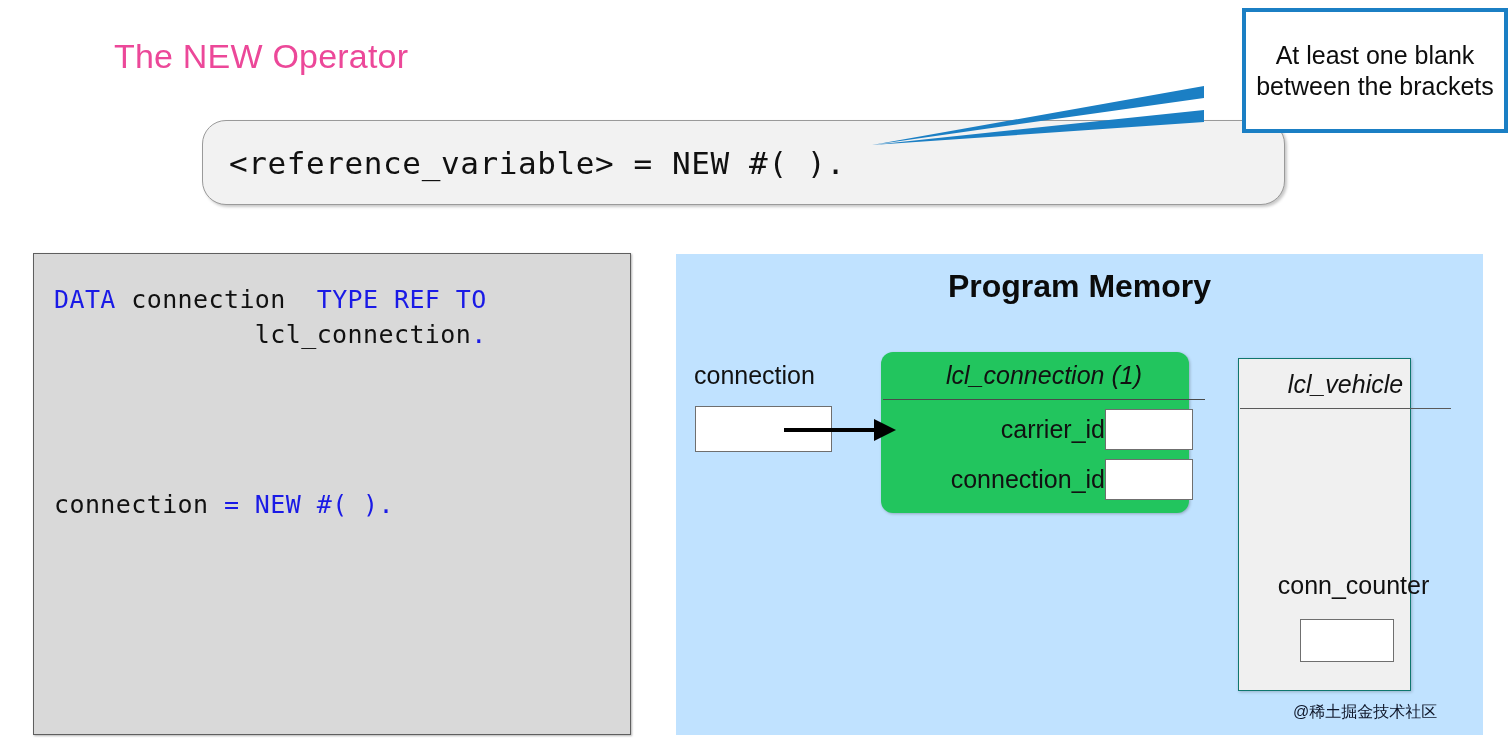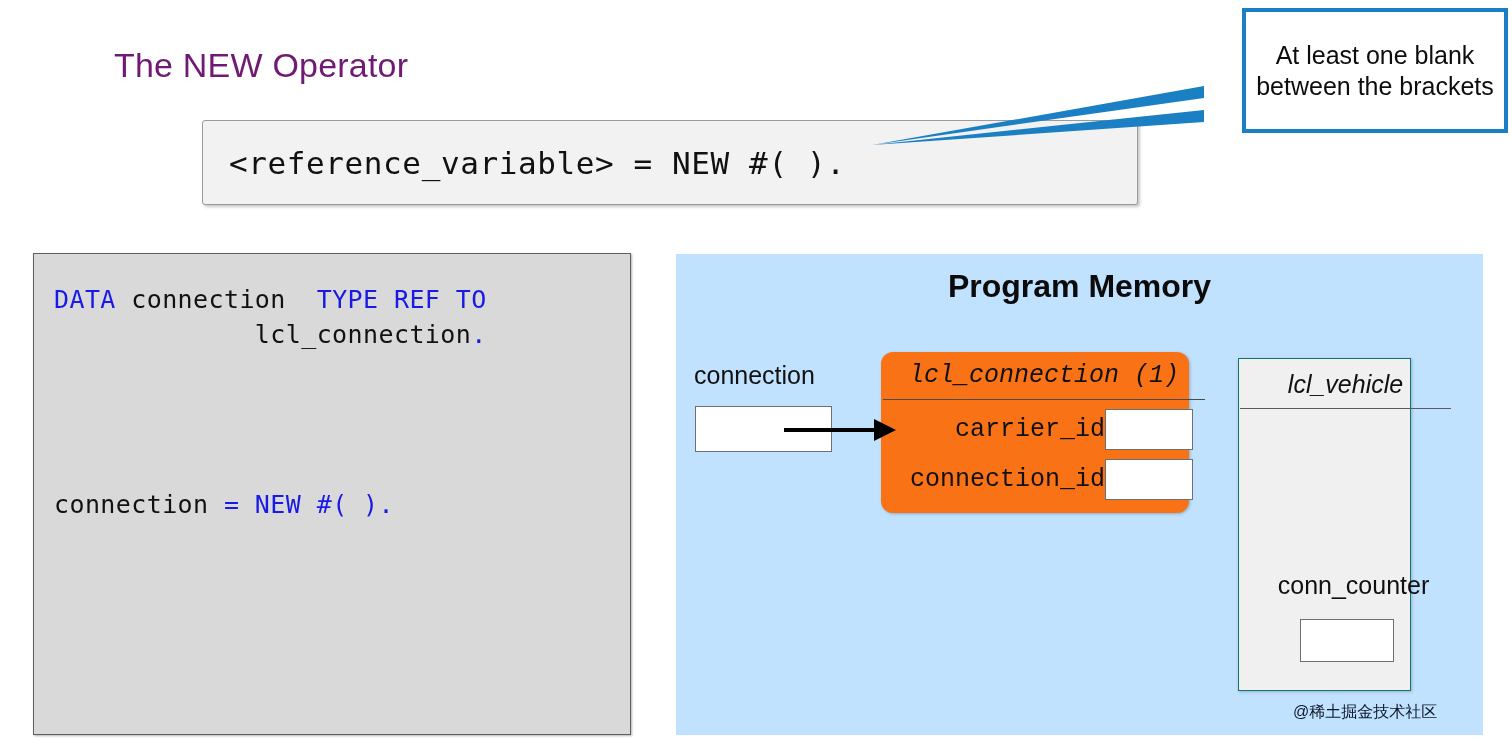--- a/index.html
+++ b/index.html
@@ -13,38 +13,38 @@
     position: relative;
     overflow: hidden;
     font-family: "Liberation Sans", sans-serif;
     color: #000000;
   }
 
   
   #slide-title {
     position: absolute;
     left: 114px;
-    top: 46px;
+    top: 37px;
     font-size: 34px;
     font-weight: 400;
     letter-spacing: 0.2px;
-    color: #701a75;
+    color: #ec4899;
     white-space: nowrap;
   }
 
   
   #syntax-box {
     position: absolute;
     left: 202px;
     top: 120px;
-    width: 936px;
+    width: 1083px;
     height: 85px;
     background: #f2f2f2;
     border: 1px solid #9a9a9a;
-    border-radius: 3px;
+    border-radius: 24px;
     box-shadow: 2px 2px 3px rgba(0,0,0,0.22);
     box-sizing: border-box;
   }
   #syntax-text {
     position: absolute;
     left: 26px;
     top: 50%;
     transform: translateY(-50%);
     font-family: "DejaVu Sans Mono", monospace;
     font-size: 31px;
@@ -160,25 +160,24 @@
     z-index: 4;
   }
 
   
   #obj-connection {
     position: absolute;
     left: 881px;
     top: 352px;
     width: 308px;
     height: 161px;
-    background: #f97316;
+    background: #22c55e;
     border-radius: 12px;
     box-shadow: 1px 1px 3px rgba(0,0,0,0.25);
     box-sizing: border-box;
-    font-family: Liberation Mono, monospace;
   }
   #obj-connection-title {
     position: absolute;
     left: 0;
     top: 9px;
     width: 326px;
     text-align: center;
     font-size: 25px;
     font-style: italic;
     color: #111111;

